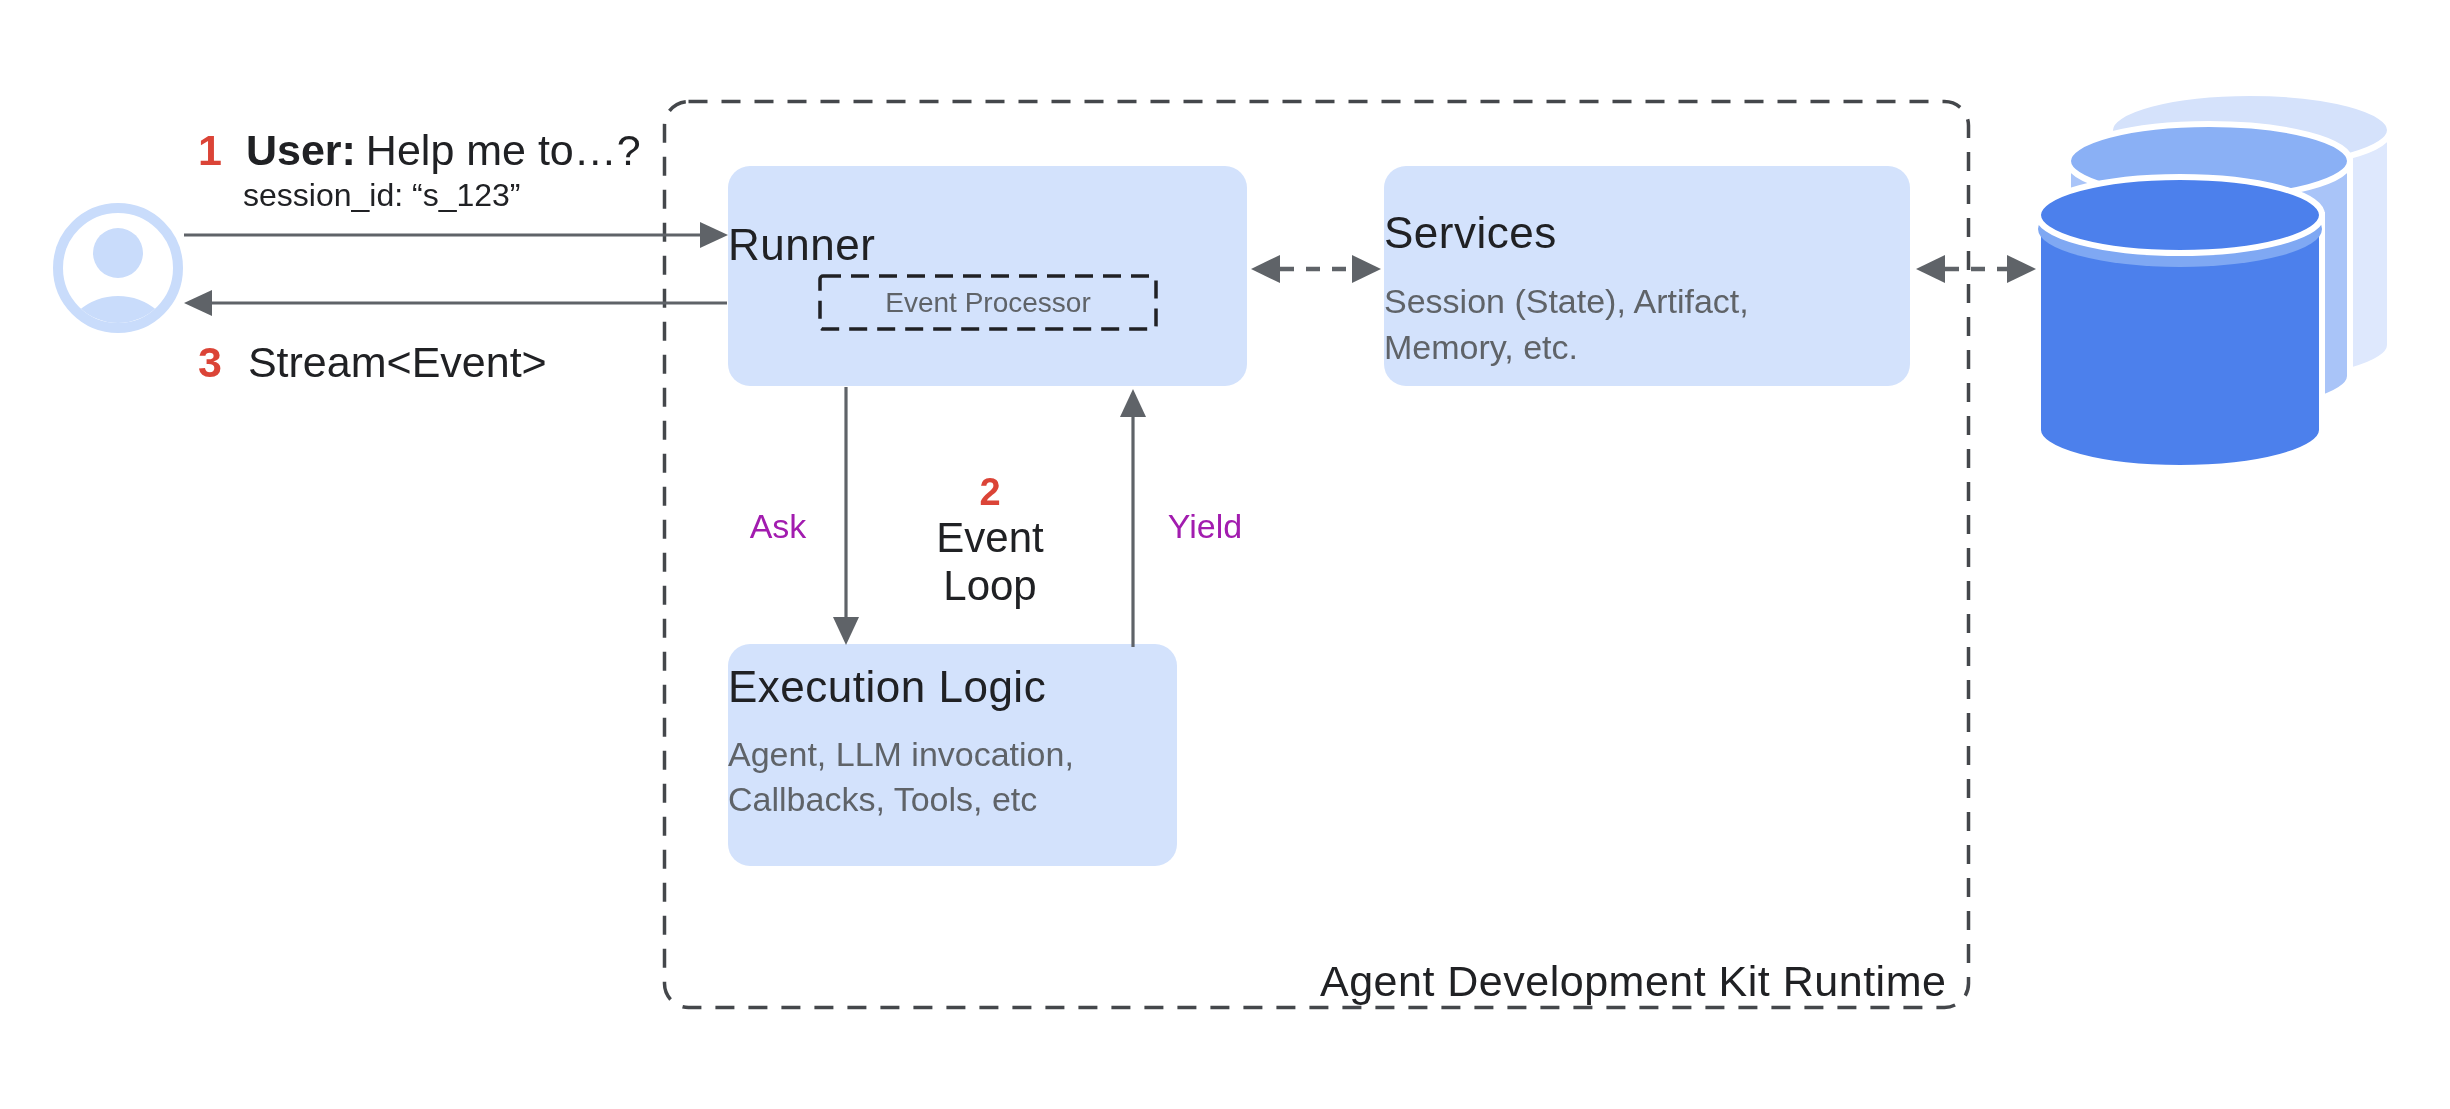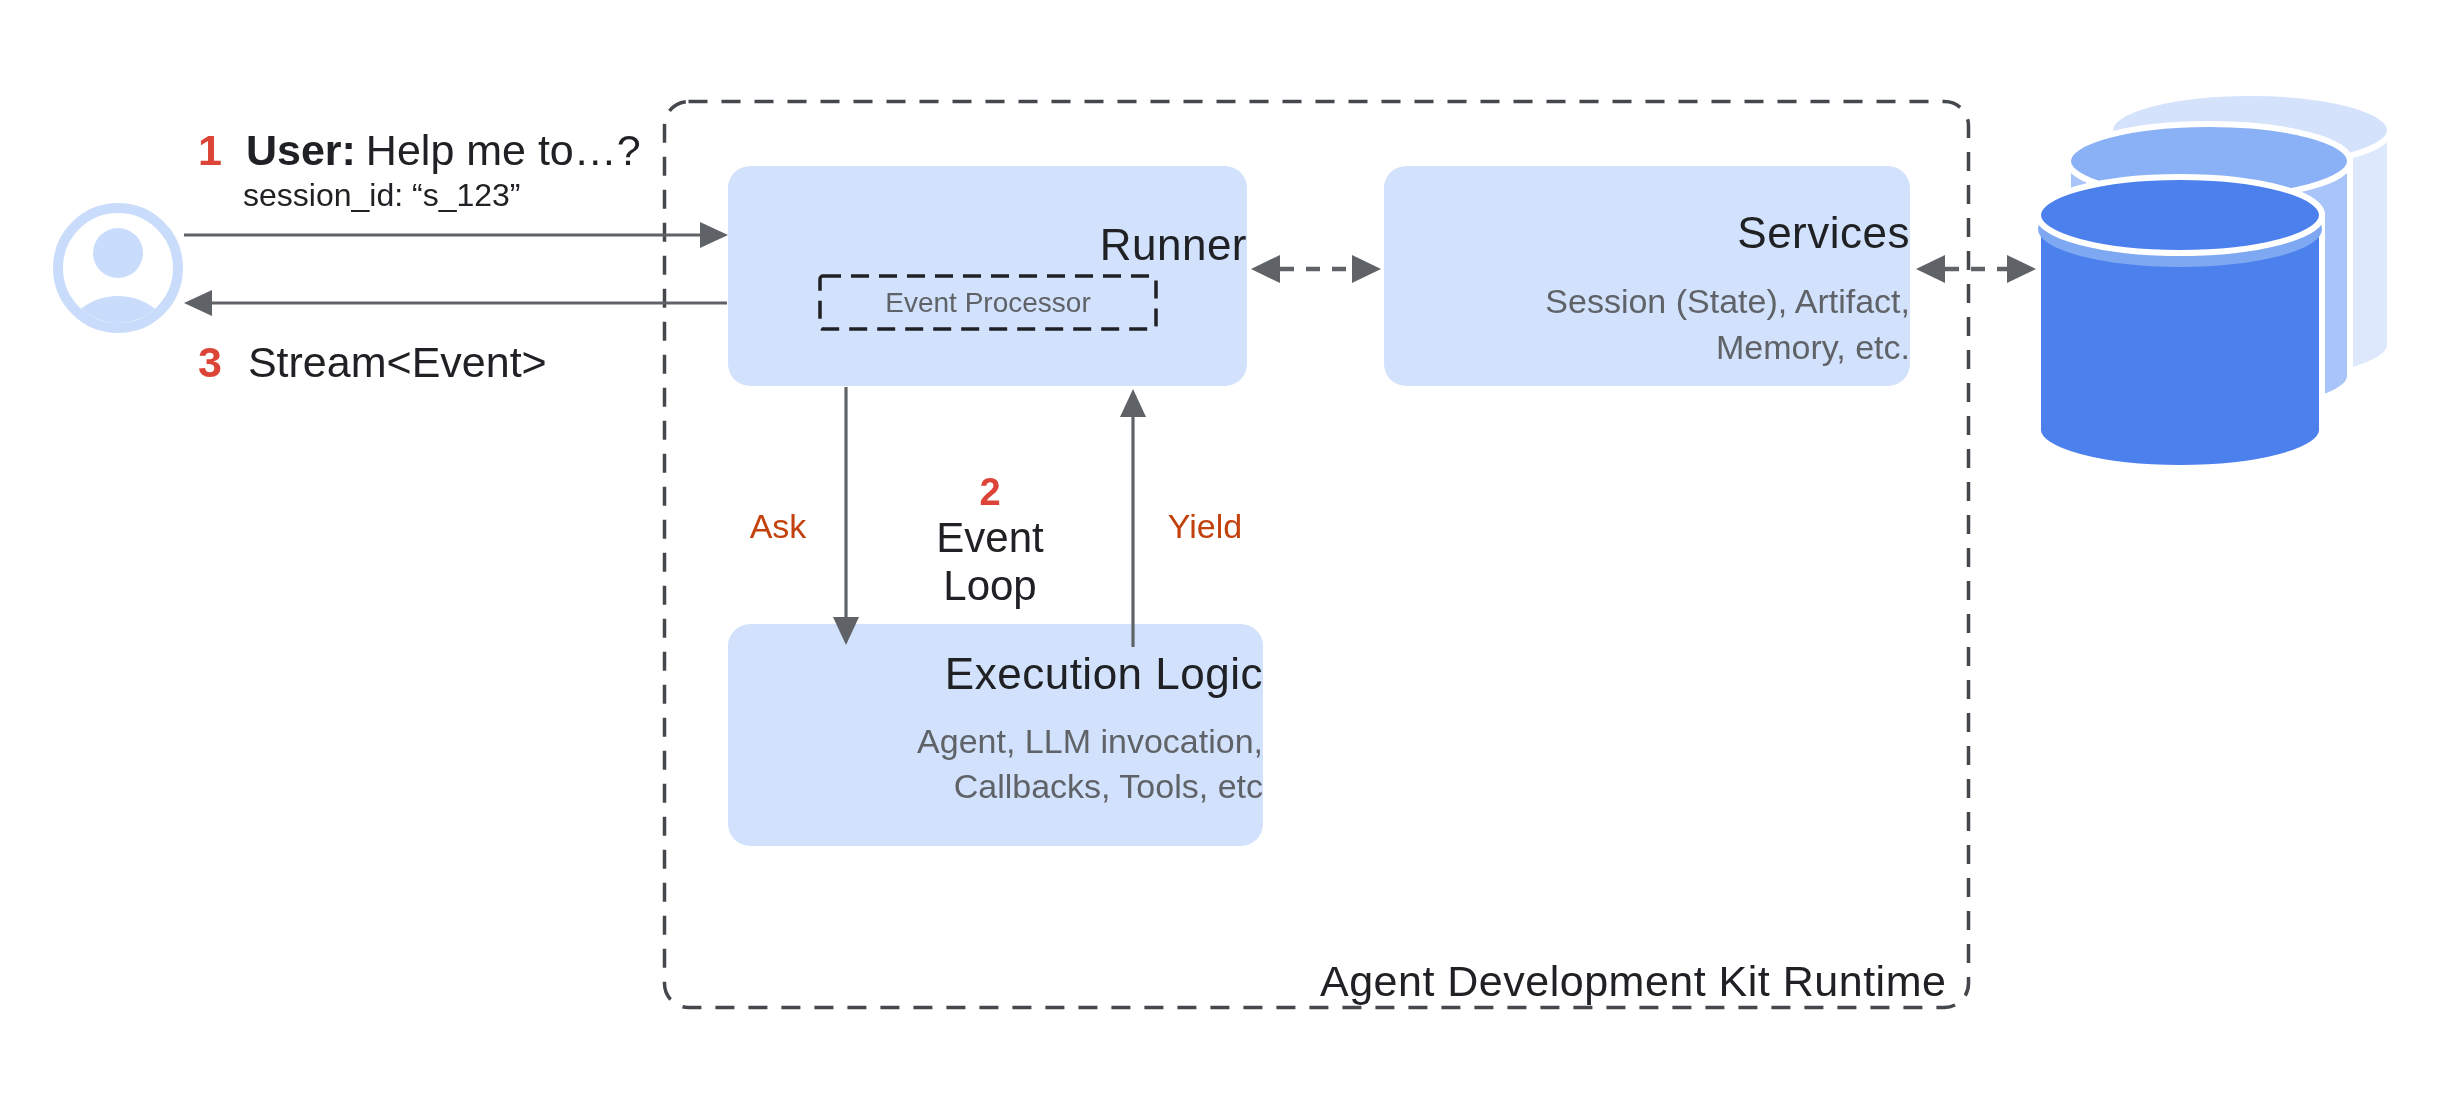--- a/index.html
+++ b/index.html
@@ -13,27 +13,27 @@
     width: 2450px;
     height: 1109px;
     background: #ffffff;
     overflow: hidden;
   }
   
   .box {
     position: absolute;
     background: #D3E2FC;
     border-radius: 22px;
-    text-align: right;
+    text-align: left;
     box-sizing: border-box;
     z-index: 2;
   }
   .box-runner    { left: 728px;  top: 166px; width: 519px; height: 220px; padding-top: 54px; }
   .box-services  { left: 1384px; top: 166px; width: 526px; height: 220px; padding-top: 42px; }
-  .box-execution { left: 728px;  top: 624px; width: 535px; height: 222px; padding-top: 25px; }
+  .box-execution { left: 728px;  top: 644px; width: 449px; height: 222px; padding-top: 18px; }
   .box-title {
     font-size: 44px;
     line-height: 50px;
     color: #202124;
     letter-spacing: 0.5px;
   }
   .box-sub {
     margin-top: 20px;
     font-size: 34px;
     line-height: 46px;
@@ -54,21 +54,21 @@
   .ann { position: absolute; color: #202124; z-index: 3; white-space: nowrap; }
   .num { color: #DB4437; font-weight: 700; }
   .step1 { left: 198px; top: 126px; font-size: 43px; line-height: 48px; }
   .step1 .num { margin-right: 24px; }
   .step1 .lbl { font-weight: 700; margin-right: 10px; margin-top: 46px; }
   .session { left: 243px; top: 175px; font-size: 32px; line-height: 40px; }
   .step3 { left: 198px; top: 338px; font-size: 43px; line-height: 48px; }
   .step3 .num { margin-right: 26px; }
   .edge-label {
     position: absolute; width: 100px; text-align: center;
-    font-size: 34px; line-height: 40px; color: #c2410c; z-index: 3;
+    font-size: 34px; line-height: 40px; color: #a21caf; z-index: 3;
   }
   .ask-label   { left: 728px;  top: 506px; }
   .yield-label { left: 1155px; top: 506px; }
   .step2 {
     position: absolute; left: 890px; top: 470px; width: 200px;
     text-align: center; z-index: 3;
   }
   .step2 .num { display: block; font-size: 38px; line-height: 44px; }
   .step2 .lbl { display: block; margin-top: 0; font-size: 42px; line-height: 48px; color: #202124; }
   .adk-label {

